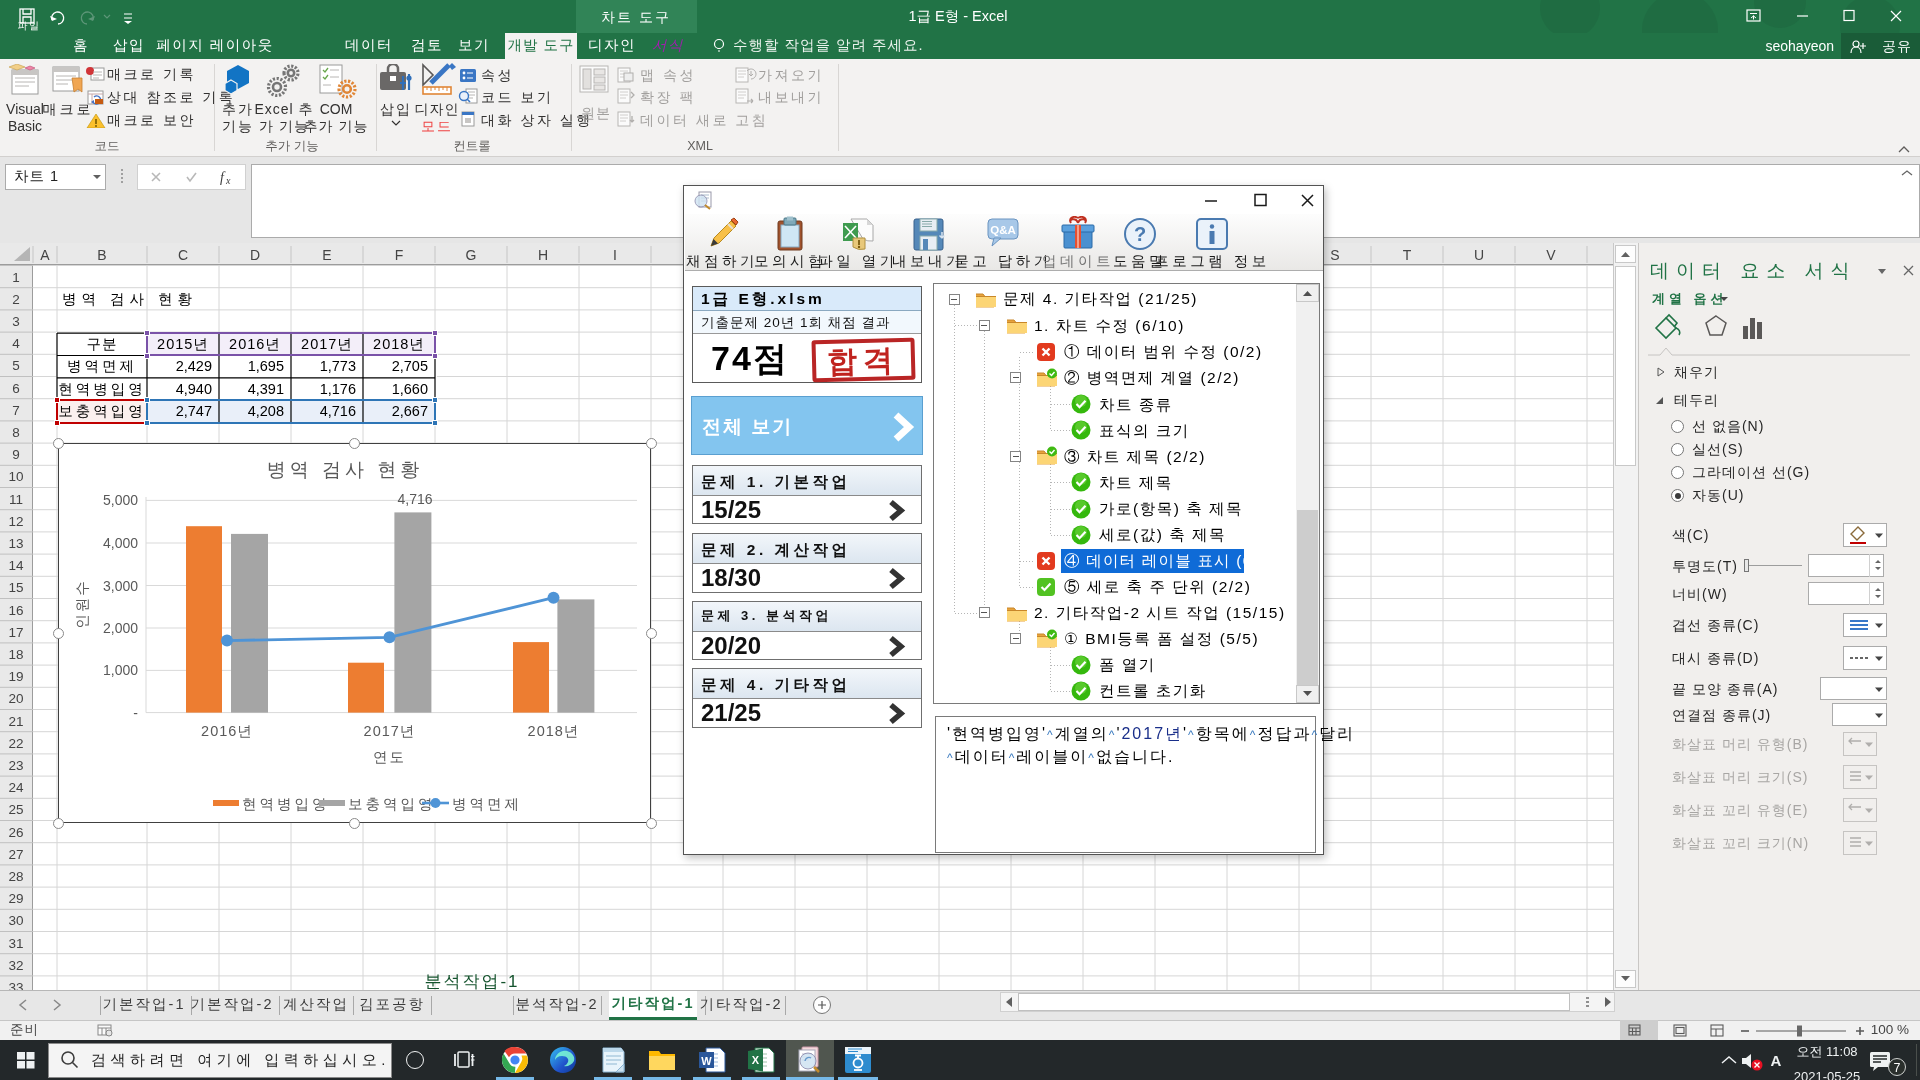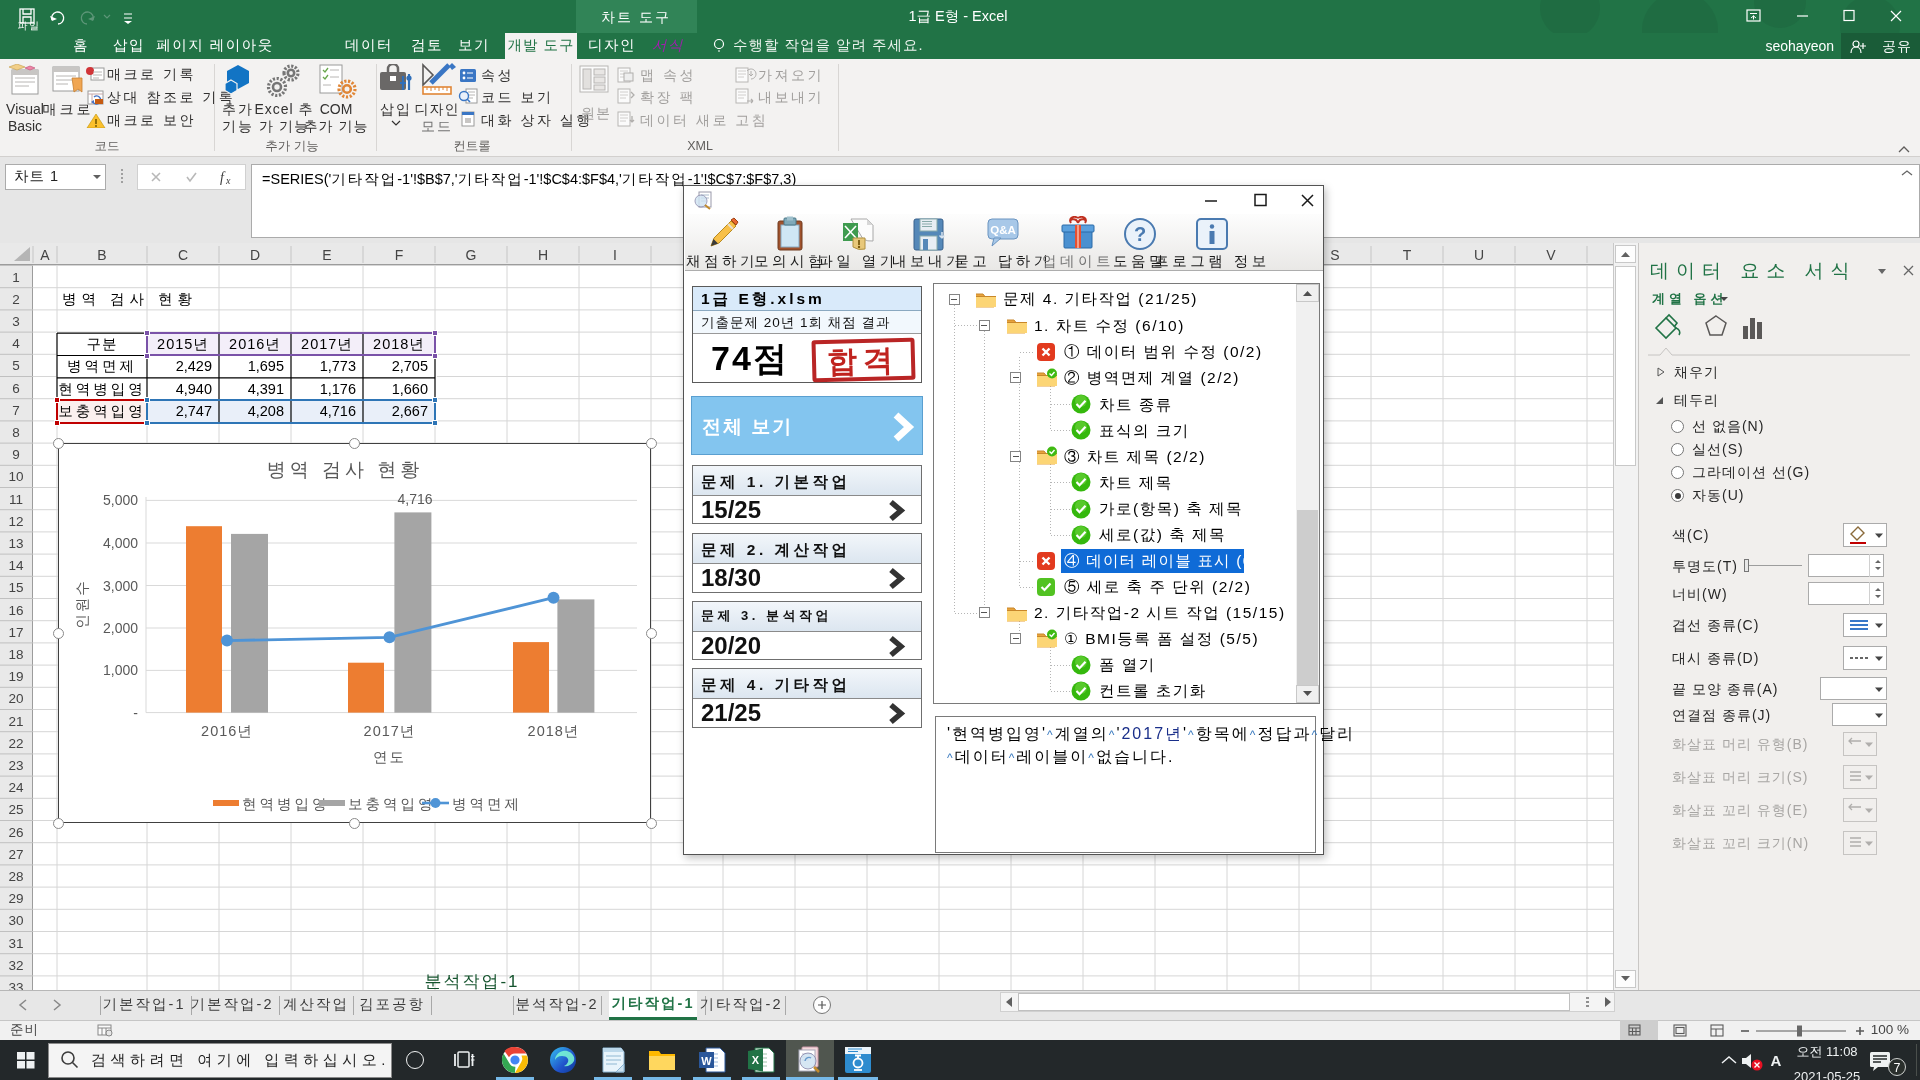--- a/index.html
+++ b/index.html
@@ -148,21 +148,21 @@
       <path d="M2 2l4 4 4-4" fill="none" stroke="#323130" stroke-width="1.2"></path>
     </svg>
 <svg style="position:absolute;left:419px;top:63px" width="40" height="36">
 <path d="M4 2v20L14 12z" fill="none" stroke="#5a5857" stroke-width="1.6"></path>
 <path d="M30 2L12 20" stroke="#3a76c4" stroke-width="5"></path>
 <path d="M33 0l4 4-4 3-3-4z" fill="#3a76c4"></path>
 <rect x="4" y="24" width="28" height="7" fill="#fff" stroke="#e08636" stroke-width="1.6"></rect>
 <path d="M8 24v3M12 24v4M16 24v3M20 24v4M24 24v3M28 24v4" stroke="#e08636"></path>
     </svg>
 <div class="t" style="left:437px;top:98.5px;transform:translateX(-50%);font-size:14px;letter-spacing:1px;color:#323130;">디자인</div>
-<div class="t" style="left:437px;top:115.5px;transform:translateX(-50%);font-size:14px;letter-spacing:2px;color:#737373;">모드</div>
+<div class="t" style="left:437px;top:115.5px;transform:translateX(-50%);font-size:14px;letter-spacing:2px;color:#ef4444;">모드</div>
 <svg style="position:absolute;left:458px;top:67px" width="20" height="16">
 <rect x="2" y="2" width="16" height="13" rx="1.5" fill="#3a76c4"></rect>
 <circle cx="6" cy="6" r="1.4" fill="#fff"></circle>
       <path d="M9 6h6" stroke="#fff"></path>
 <circle cx="6" cy="11" r="1.4" fill="#fff"></circle>
       <path d="M9 11h6" stroke="#fff"></path>
     </svg>
 <div class="t" style="left:481px;top:64.5px;font-size:14px;letter-spacing:2.5px;color:#323130;">속성</div>
 <svg style="position:absolute;left:458px;top:88px" width="20" height="16">
 <rect x="8" y="1" width="11" height="14" fill="#fff" stroke="#9a9a9a"></rect>
@@ -224,21 +224,20 @@
     </svg>
 <div style="position:absolute;left:121px;top:169px;width:2px;height:16px;background:repeating-linear-gradient(#a0a0a0 0 2px,transparent 2px 4px)"></div>
 <div style="position:absolute;left:137px;top:164px;width:109px;height:26px;background:#fff;border:1px solid #d0d0d0"></div>
 <svg style="position:absolute;left:145px;top:168px" width="95" height="18">
 <path d="M7 5l8 8M15 5l-8 8" stroke="#b8b8b8" stroke-width="1.6" fill="none"></path>
 <path d="M42 9l3 4 6-8" stroke="#b8b8b8" stroke-width="1.6" fill="none"></path>
 <text x="75" y="14" font-size="14" font-style="italic" font-family="Liberation Serif" fill="#3c3c3c">f</text>
 <text x="81" y="16" font-size="10" font-style="italic" font-family="Liberation Serif" fill="#3c3c3c">x</text>
     </svg>
 <div style="position:absolute;left:251px;top:164px;width:1669px;height:74px;background:#fff;border:1px solid #ababab"></div>
-<div class="t" style="left:262px;top:169px;font-size:14.5px;color:#000">=SERIES('<span style="letter-spacing:2px">기타작업</span>-1'!$B$7,'<span style="letter-spacing:2px">기타작업</span>-1'!$C$4:$F$4,'<span style="letter-spacing:2px">기타작업</span>-1'!$C$7:$F$7,3)</div>
 <svg style="position:absolute;left:1900px;top:168px" width="14" height="10">
       <path d="M2 7l5-4 5 4" fill="none" stroke="#666" stroke-width="1.3"></path>
     </svg>
 <div style="position:absolute;left:0;top:243px;width:1613px;height:22px;background:#e9e9e9;border-bottom:1px solid #9c9c9c"></div>
 <svg style="position:absolute;left:2px;top:245px" width="30" height="18">
       <path d="M28 2v14H12z" fill="#b5b5b5"></path>
     </svg>
 <svg style="position:absolute;left:0;top:243px" width="1613" height="22">
       <line x1="33" y1="3" x2="33" y2="20" stroke="#c5c5c5"></line>
       <text x="45.0" y="16.5" font-size="14" fill="#444" text-anchor="middle">A</text>

